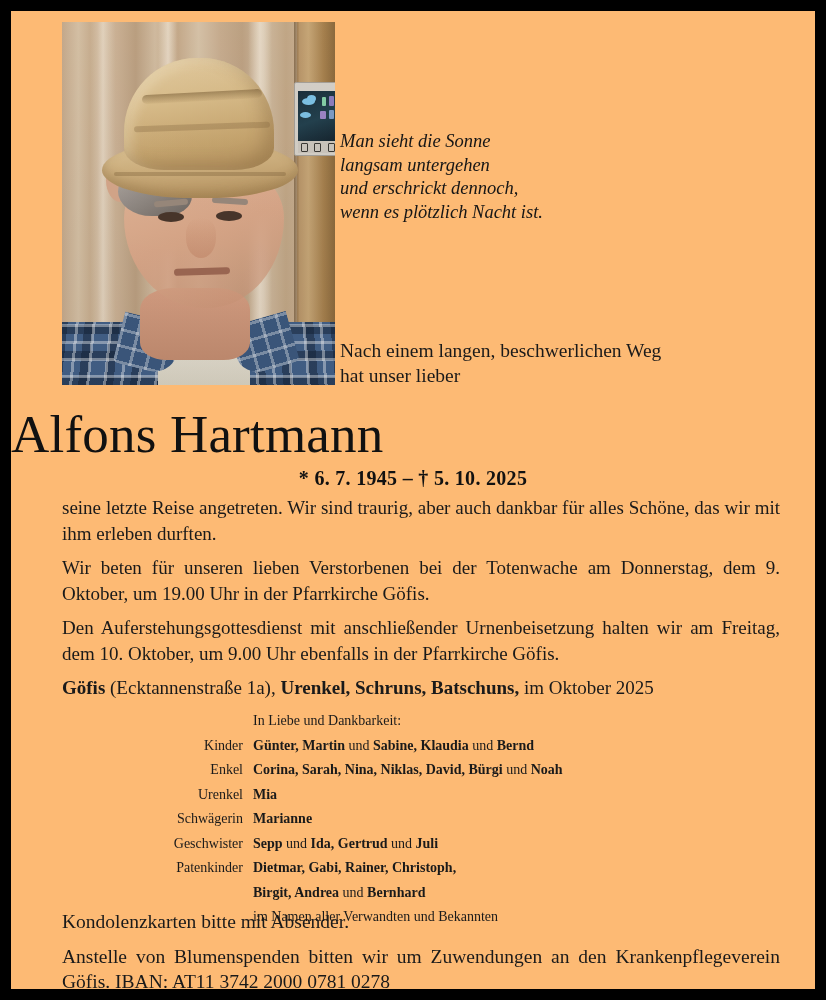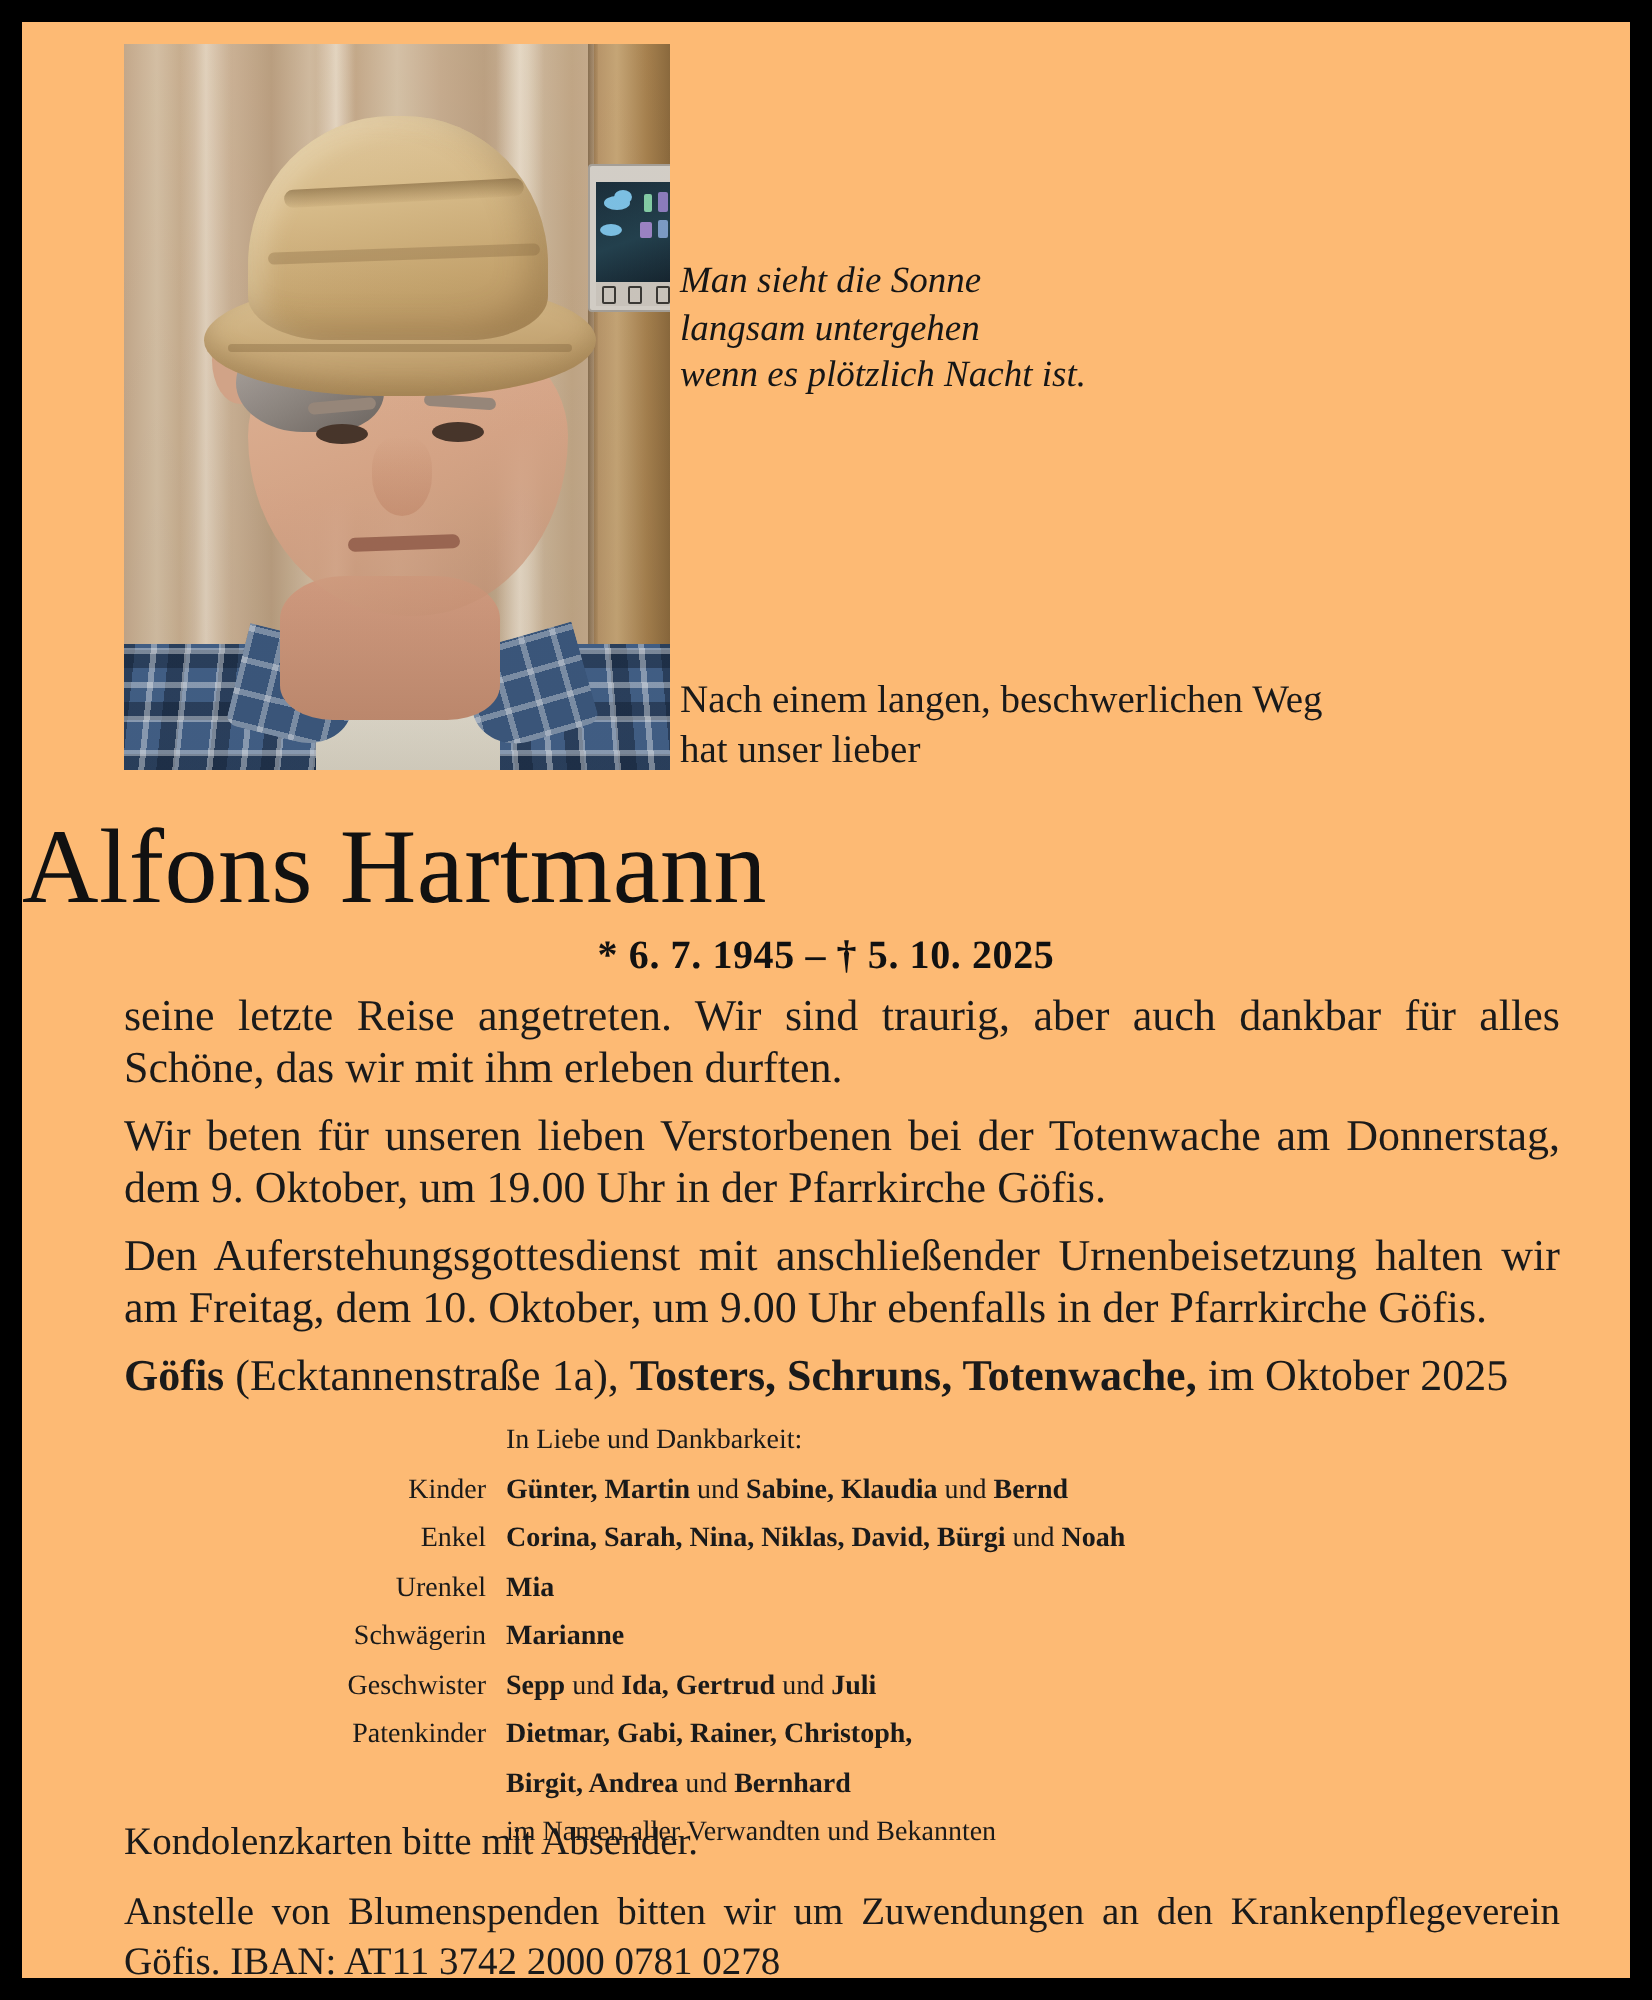--- a/index.html
+++ b/index.html
@@ -261,21 +261,21 @@
   }
 
   
   .body-block {
     position: absolute;
     left: 51px;
     top: 484px;
     width: 718px;
   }
   .para {
-    font-size: 22px;
+    font-size: 19px;
     line-height: 25.5px;
     text-align: justify;
     margin: 0 0 9px 0;
   }
   .para:last-child { margin-bottom: 0; }
   .para.no-justify { text-align: left; }
   .para b { font-weight: bold; }
 
   
   .family {
@@ -383,36 +383,37 @@
         <div class="hat-seam2"></div>
         <div class="hat-brim-line"></div>
 
         <div class="photo-shade"></div>
       </div>
     </div>
 
     <div class="poem">
       <div>Man sieht die Sonne</div>
       <div>langsam untergehen</div>
+      <div>und erschrickt dennoch,</div>
       <div>wenn es plötzlich Nacht ist.</div>
     </div>
 
     <div class="intro">
       <div>Nach einem langen, beschwerlichen Weg</div>
       <div>hat unser lieber</div>
     </div>
 
     <div class="deceased-name">Alfons Hartmann</div>
     <div class="dates">* 6. 7. 1945 – † 5. 10. 2025</div>
 
     <div class="body-block">
       <p class="para">seine letzte Reise angetreten. Wir sind traurig, aber auch dankbar für alles Schöne, das wir mit ihm erleben durften.</p>
       <p class="para">Wir beten für unseren lieben Verstorbenen bei der Totenwache am Donnerstag, dem 9. Oktober, um 19.00 Uhr in der Pfarrkirche Göfis.</p>
       <p class="para">Den Auferstehungsgottesdienst mit anschließender Urnenbeisetzung halten wir am Freitag, dem 10. Oktober, um 9.00 Uhr ebenfalls in der Pfarrkirche Göfis.</p>
-      <p class="para no-justify"><b>Göfis</b><span> (Ecktannenstraße 1a), </span><b>Tosters, Schruns, Totenwache,</b><span> im Oktober 2025</span></p>
+      <p class="para no-justify"><b>Göfis</b><span> (Ecktannenstraße 1a), </span><b>Urenkel, Schruns, Batschuns,</b><span> im Oktober 2025</span></p>
     </div>
 
     <div class="family">
       <div class="family-heading">In Liebe und Dankbarkeit:</div>
       <div class="family-rows" id="family-rows">
           <div class="family-row">
             <div class="fam-label">Kinder</div>
             <div class="fam-names">Günter, Martin<span class="plain"> und </span>Sabine, Klaudia<span class="plain"> und </span>Bernd</div>
           </div>
           <div class="family-row">

